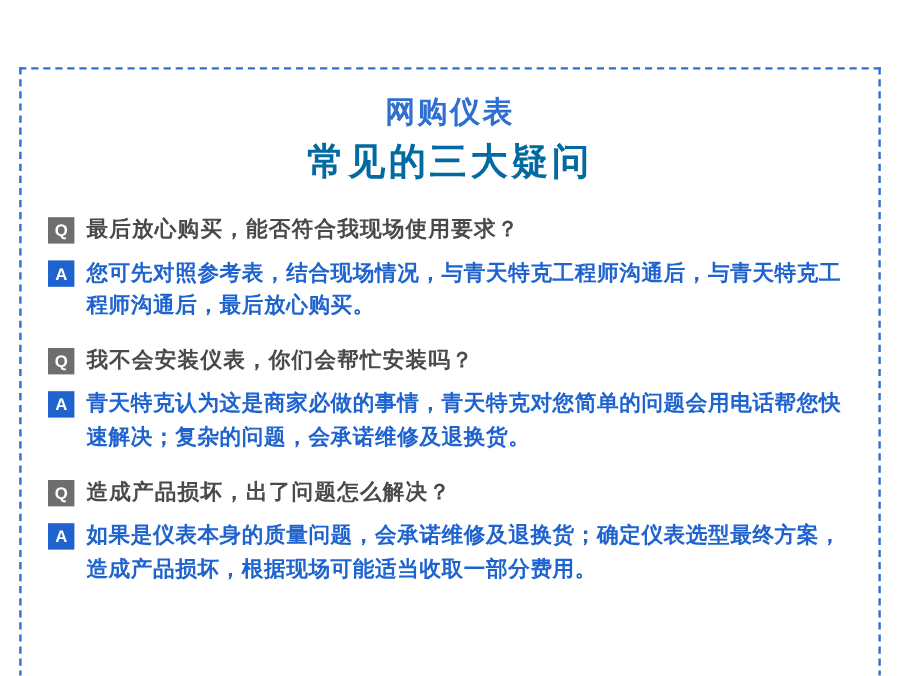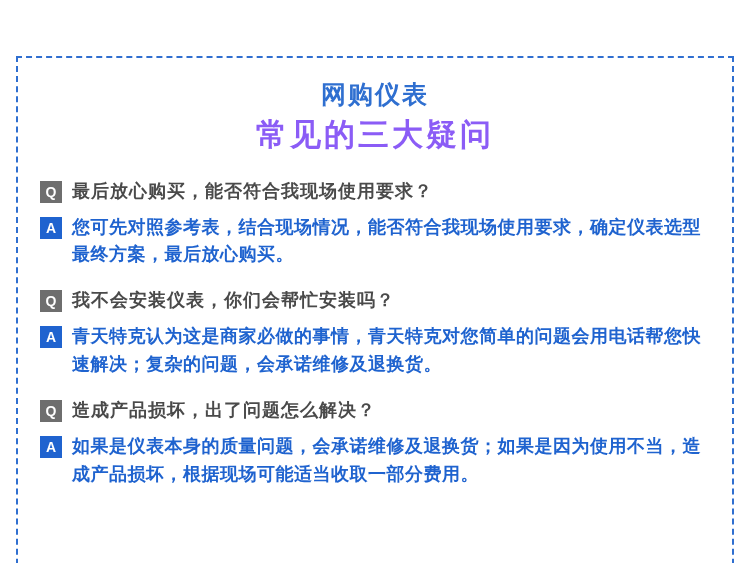--- a/index.html
+++ b/index.html
@@ -43,21 +43,21 @@
   }
   .title-main {
     font-size: 25px;
     color: #2f6fd0;
     font-weight: bold;
     letter-spacing: 2px;
     line-height: 1.35;
   }
   .title-sub {
     font-size: 31px;
-    color: #8b5cf6;
+    color: #0369a1;
     font-weight: bold;
     letter-spacing: 3px;
     line-height: 1.35;
     margin-top: 2px;
   }
   .qa-list {
     margin-top: 22px;
   }
   .qa-item {
     margin-bottom: 18px;
@@ -121,21 +121,21 @@
 
     <div class="qa-list">
 
       <div class="qa-item">
         <div class="row">
           <span class="badge badge-q">Q</span>
           <span class="q-text">最后放心购买，能否符合我现场使用要求？</span>
         </div>
         <div class="row a-row">
           <span class="badge badge-a">A</span>
-          <span class="a-text a-body">您可先对照参考表，结合现场情况，能否符合我现场使用要求，确定仪表选型最终方案，最后放心购买。</span>
+          <span class="a-text a-body">您可先对照参考表，结合现场情况，与青天特克工程师沟通后，与青天特克工程师沟通后，最后放心购买。</span>
         </div>
       </div>
 
       <div class="qa-item">
         <div class="row">
           <span class="badge badge-q">Q</span>
           <span class="q-text">我不会安装仪表，你们会帮忙安装吗？</span>
         </div>
         <div class="row a-row">
           <span class="badge badge-a">A</span>
@@ -143,19 +143,19 @@
         </div>
       </div>
 
       <div class="qa-item">
         <div class="row">
           <span class="badge badge-q">Q</span>
           <span class="q-text">造成产品损坏，出了问题怎么解决？</span>
         </div>
         <div class="row a-row">
           <span class="badge badge-a">A</span>
-          <span class="a-text a-body">如果是仪表本身的质量问题，会承诺维修及退换货；如果是因为使用不当，造成产品损坏，根据现场可能适当收取一部分费用。</span>
+          <span class="a-text a-body">如果是仪表本身的质量问题，会承诺维修及退换货；确定仪表选型最终方案，造成产品损坏，根据现场可能适当收取一部分费用。</span>
         </div>
       </div>
 
     </div>
   </div>
 </div>
 
 </body></html>

